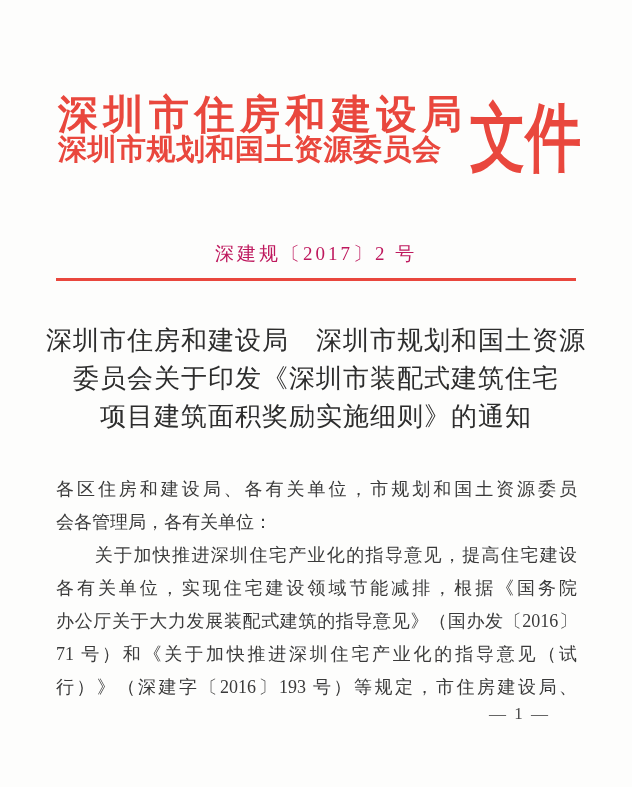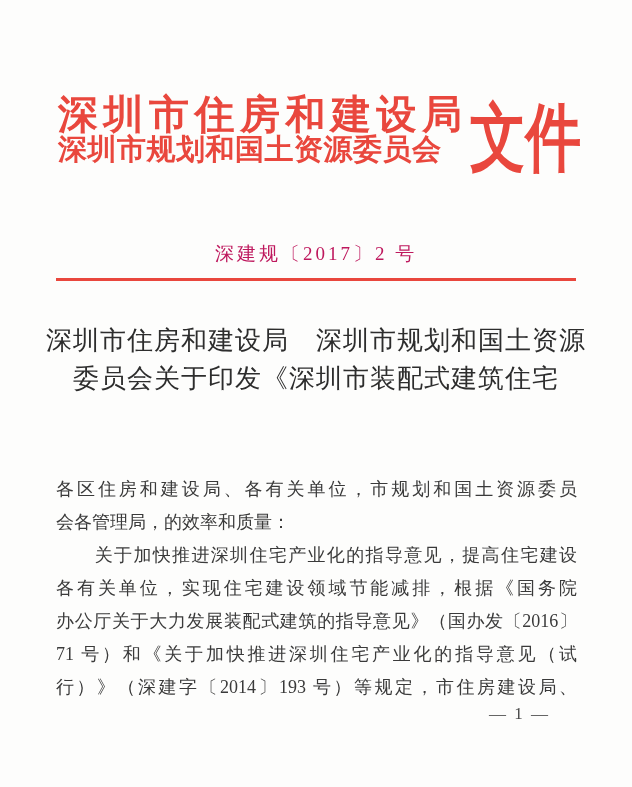--- a/index.html
+++ b/index.html
@@ -109,27 +109,28 @@
     <div class="file-mark">文件</div>
   </div>
 
   <div class="doc-number">深建规〔2017〕2 号</div>
 
   <div class="red-divider"></div>
 
   <div class="doc-title">
     <div class="title-line">深圳市住房和建设局　深圳市规划和国土资源</div>
     <div class="title-line">委员会关于印发《深圳市装配式建筑住宅</div>
+    <div class="title-line">项目建筑面积奖励实施细则》的通知</div>
   </div>
 
   <div class="doc-body">
     <div class="body-line">各区住房和建设局、各有关单位，市规划和国土资源委员</div>
-    <div class="body-line no-stretch">会各管理局，的效率和质量：</div>
+    <div class="body-line no-stretch">会各管理局，各有关单位：</div>
     <div class="body-line">　　关于加快推进深圳住宅产业化的指导意见，提高住宅建设</div>
     <div class="body-line">各有关单位，实现住宅建设领域节能减排，根据《国务院</div>
     <div class="body-line">办公厅关于大力发展装配式建筑的指导意见》（国办发〔2016〕</div>
     <div class="body-line">71 号）和《关于加快推进深圳住宅产业化的指导意见（试</div>
-    <div class="body-line">行）》（深建字〔2014〕193 号）等规定，市住房建设局、</div>
+    <div class="body-line">行）》（深建字〔2016〕193 号）等规定，市住房建设局、</div>
   </div>
 
   <div class="page-number">— 1 —</div>
 
 </div>
 
 </body></html>

